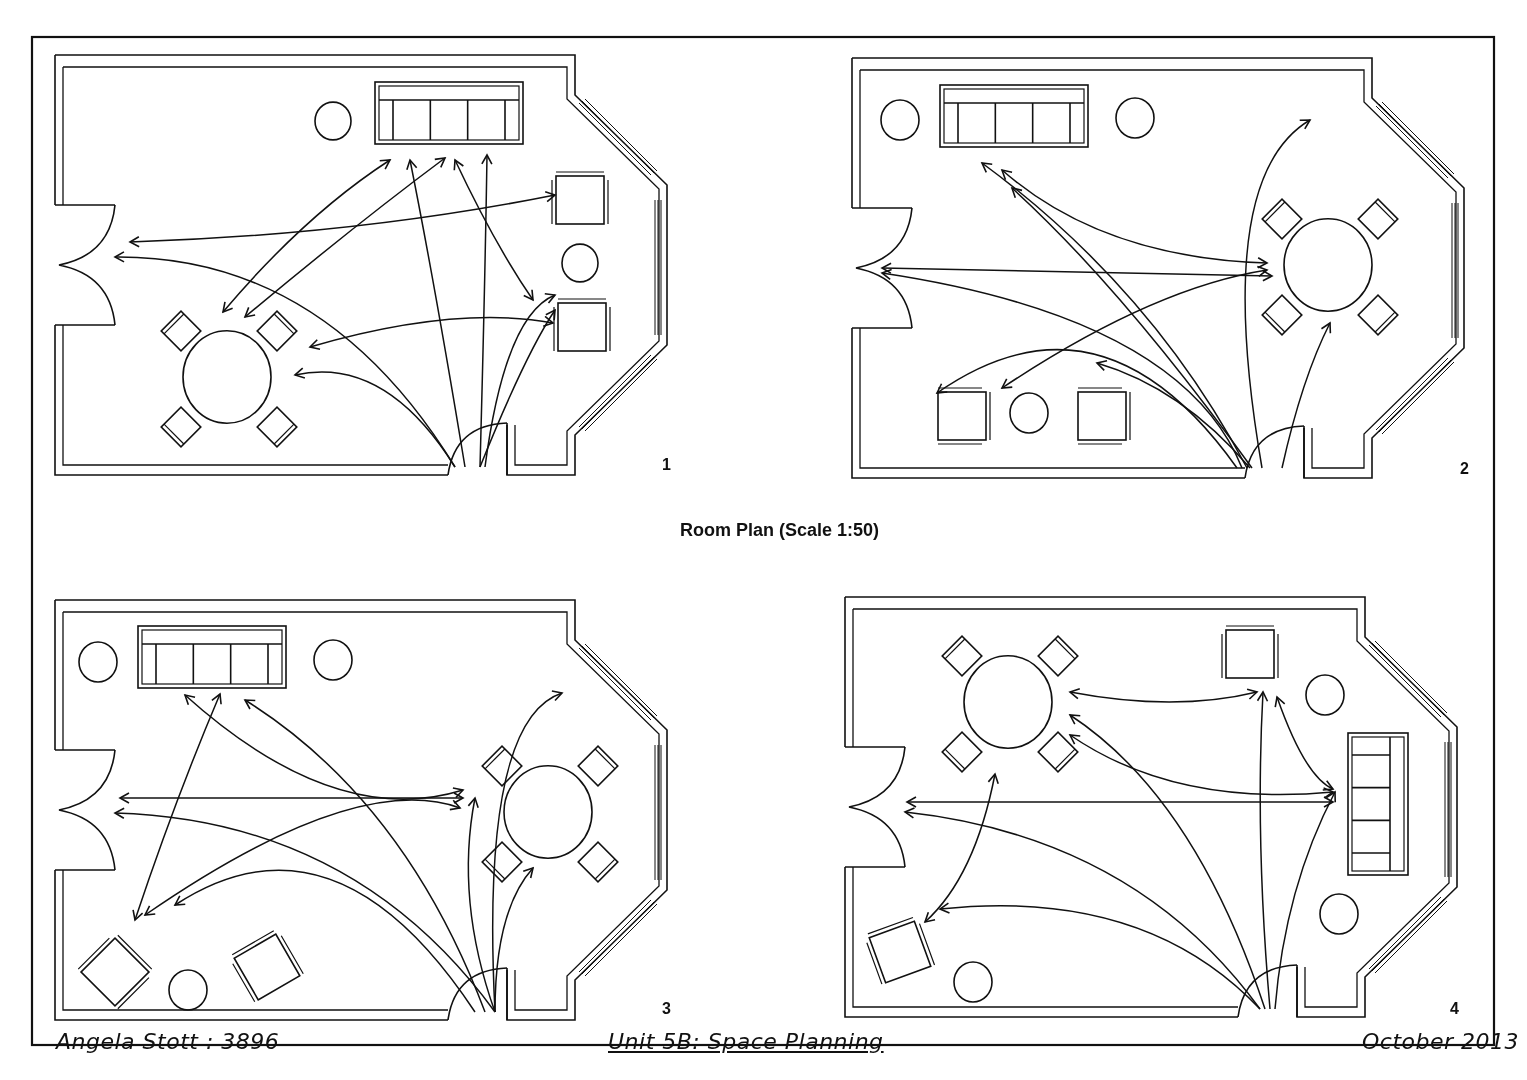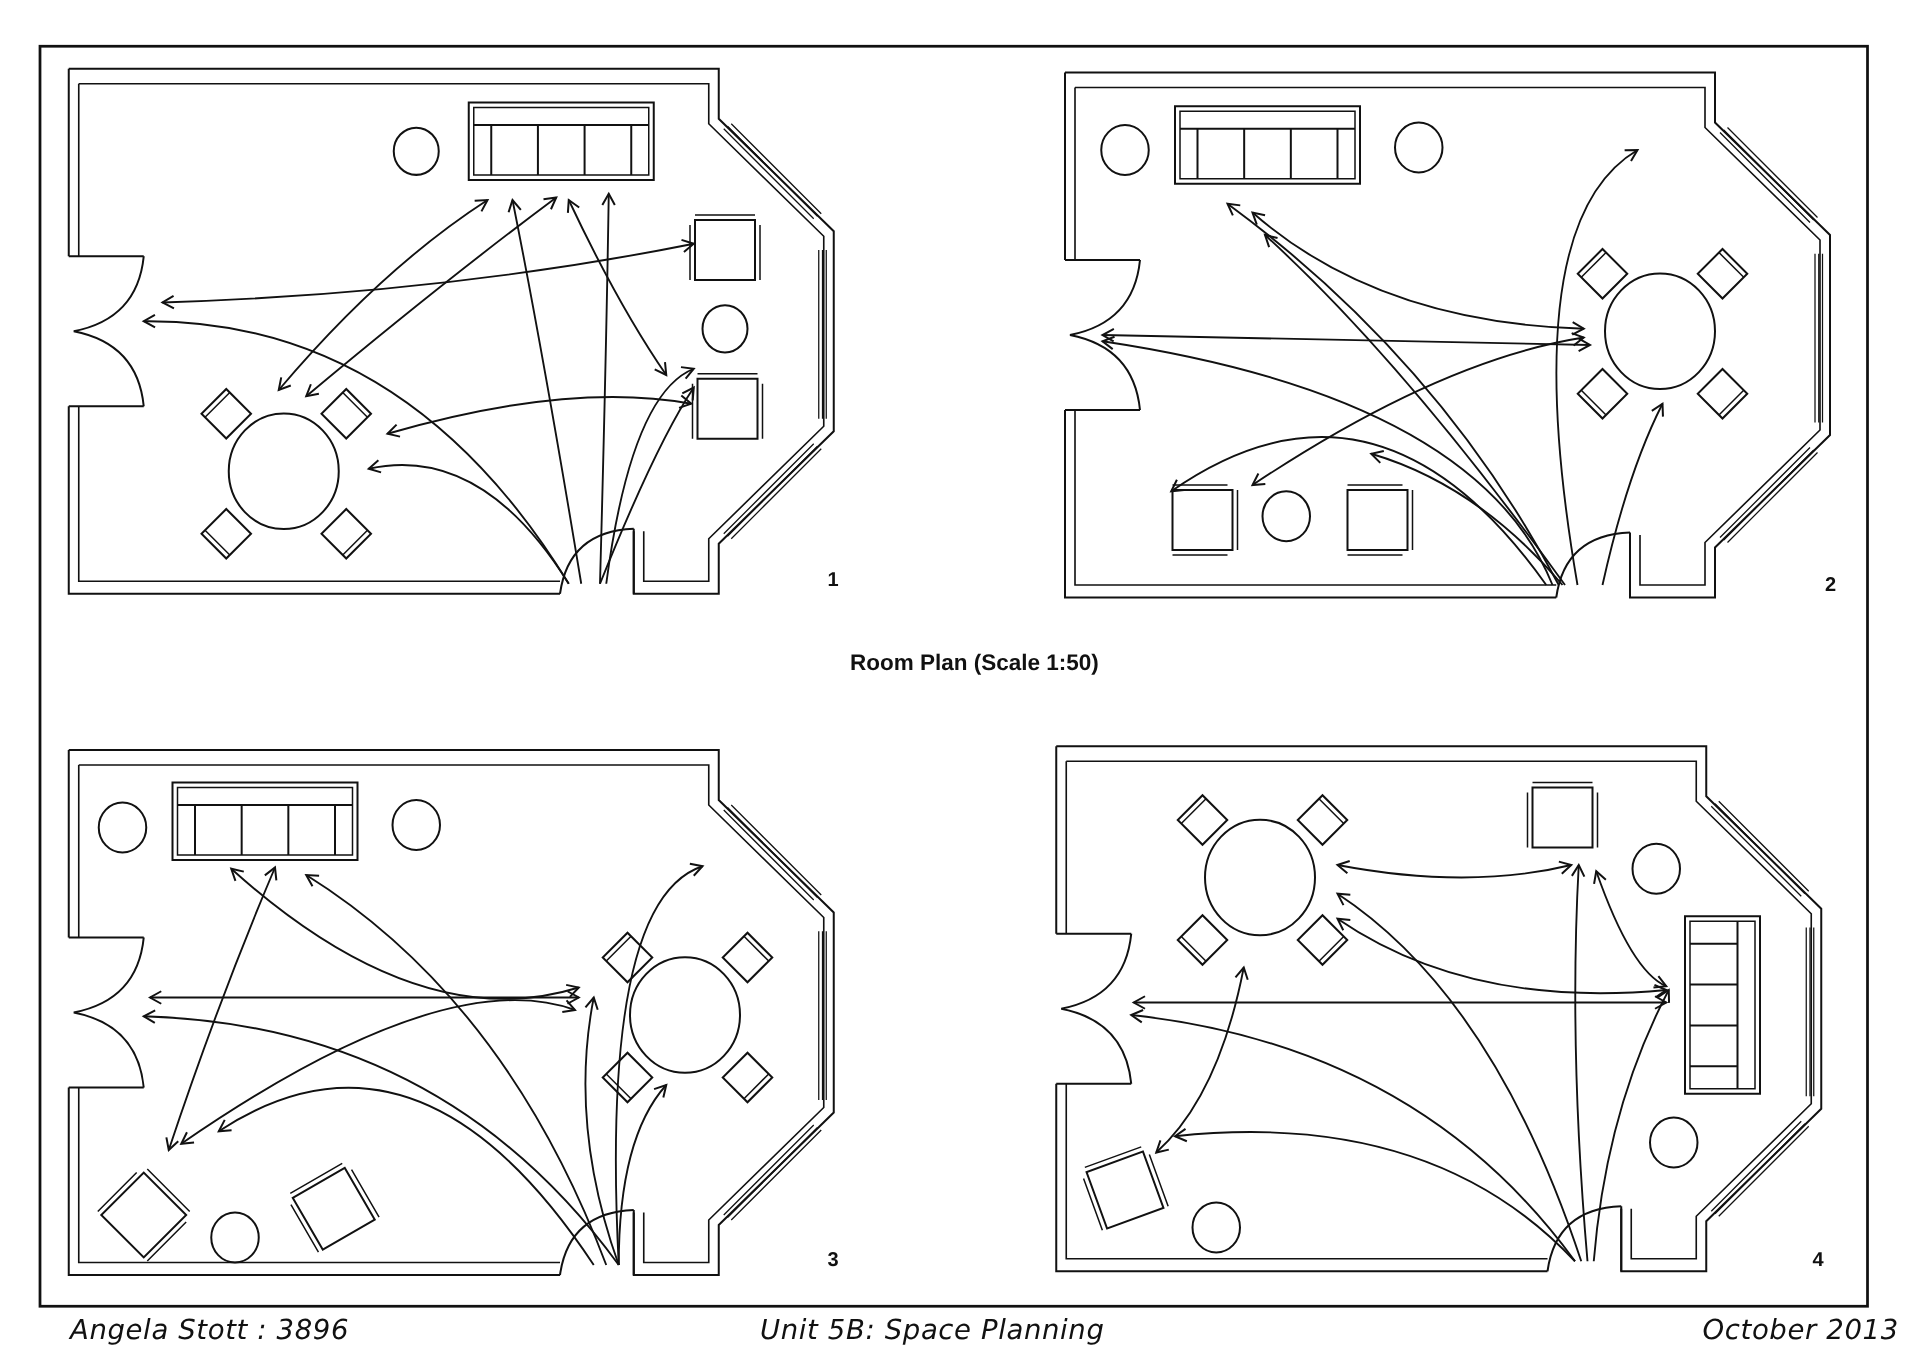--- a/index.html
+++ b/index.html
@@ -1,19 +1,19 @@
 <!DOCTYPE html>
 <html><head>
 <meta charset="utf-8">
 <style>
   html, body { margin: 0; padding: 0; background: #ffffff; }
   body { width: 1527px; height: 1080px; position: relative; overflow: hidden; font-family: "Liberation Sans", sans-serif; }
   #sheet { position: absolute; left: 0; top: 0; width: 1527px; height: 1080px; }
   .title { position: absolute; left: 0; width: 1527px; top: 520px; text-align: center; font-weight: bold; font-size: 18px; color: #111; font-family: "Liberation Sans", sans-serif; padding-left: 16px; }
-  .foot { position: absolute; top: 1052px; font-size: 22px; color: #111; font-family: "DejaVu Sans", sans-serif; font-style: italic; letter-spacing: 0.5px; }
+  .foot { position: absolute; top: 1029px; font-size: 22px; color: #111; font-family: "DejaVu Sans", sans-serif; font-style: italic; letter-spacing: 0.5px; }
   .plan-num { position: absolute; font-size: 16px; font-weight: bold; color: #111; font-family: "Liberation Sans", sans-serif; }
 </style>
 </head>
 <body>
 
 <svg id="sheet" width="1527" height="1080" viewBox="0 0 1527 1080" xmlns="http://www.w3.org/2000/svg">
   <defs>
     <marker id="ah" viewBox="0 0 12 12" refX="10" refY="6" markerWidth="12" markerHeight="12" orient="auto-start-reverse" markerUnits="userSpaceOnUse">
       <path d="M1,1 L10,6 L1,11" fill="none" stroke="#111" stroke-width="1.6"></path>
     </marker>
@@ -244,14 +244,14 @@
 </svg>
 
 <div class="title">Room Plan (Scale 1:50)</div>
 
 <div class="plan-num" style="left:662px; top:456px;">1</div>
 <div class="plan-num" style="left:1460px; top:460px;">2</div>
 <div class="plan-num" style="left:662px; top:1000px;">3</div>
 <div class="plan-num" style="left:1450px; top:1000px;">4</div>
 
 <div class="foot" style="left:56px;">Angela Stott : 3896</div>
-<div class="foot" style="left:608px;">Unit 5B: Space Planning</div>
+<div class="foot" style="left:608px;text-decoration:underline;">Unit 5B: Space Planning</div>
 <div class="foot" style="left:1362px;">October 2013</div>
 
 </body></html>

